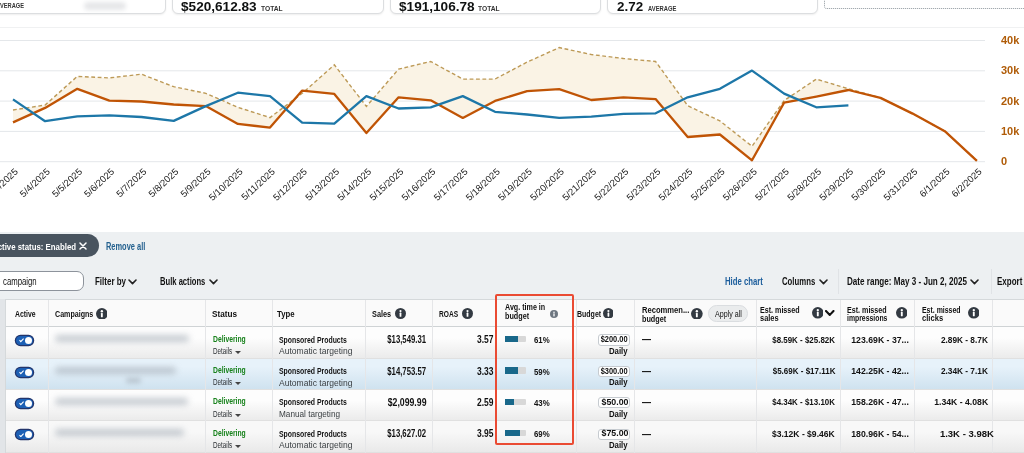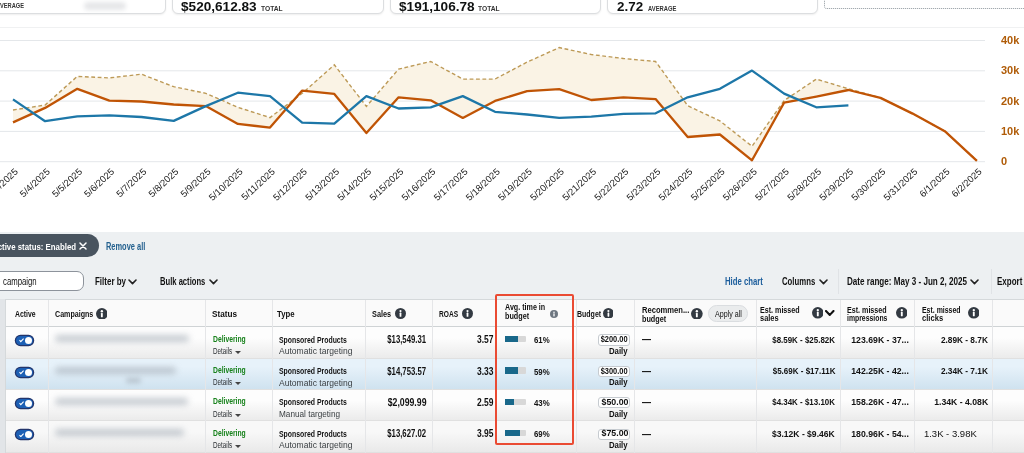--- a/index.html
+++ b/index.html
@@ -277,15 +277,15 @@
     <div style="position:absolute;left:505.3px;top:429.8px;width:21px;height:6.4px;background:#d8d8d8;border-radius:1px">
       <div style="width:14.5px;height:6.4px;background:#19688a"></div>
     </div>
     <div style="position:absolute;left:533.6px;top:429.3px;font-size:9.8px;line-height:9.8px;font-weight:bold;color:#111;white-space:nowrap;transform:scaleX(0.800);transform-origin:left top">69%</div>
     <div style="position:absolute;left:597.7px;top:428.5px;width:32.5px;height:11.2px;background:#fff;border:1px solid #c6cbd0;border-radius:3px"></div>
     <div style="position:absolute;right:396px;top:429.4px;font-size:9.3px;line-height:9.3px;font-weight:bold;color:#111;white-space:nowrap;transform:scaleX(0.947);transform-origin:right top">$75.00</div>
     <div style="position:absolute;right:396.20000000000005px;top:440.8px;font-size:8.6px;line-height:8.6px;font-weight:bold;color:#111;white-space:nowrap;transform:scaleX(0.906);transform-origin:right top">Daily</div>
     <div style="position:absolute;left:641.9px;top:429.5px;font-size:10px;line-height:10px;font-weight:bold;color:#111;white-space:nowrap;transform:scaleX(0.900);transform-origin:left top">—</div>
     <div style="position:absolute;right:189px;top:428.6px;font-size:9.5px;line-height:9.5px;font-weight:bold;color:#111;white-space:nowrap;transform:scaleX(0.901);transform-origin:right top">$3.12K - $9.46K</div>
     <div style="position:absolute;right:115.5px;top:428.6px;font-size:9.5px;line-height:9.5px;font-weight:bold;color:#111;white-space:nowrap;transform:scaleX(0.916);transform-origin:right top">180.96K - 54...</div>
-    <div style="position:absolute;right:47px;top:428.6px;font-size:9.5px;line-height:9.5px;font-weight:normal;color:#111;white-space:nowrap;transform:scaleX(1.002);transform-origin:right top">1.3K - 3.98K</div>
+    <div style="position:absolute;right:30px;top:428.6px;font-size:9.5px;line-height:9.5px;font-weight:bold;color:#111;white-space:nowrap;transform:scaleX(1.002);transform-origin:right top">1.3K - 3.98K</div>
 <div style="position:absolute;left:0;top:299px;width:5px;height:154px;background:#e2e5e8"></div>
 <div style="position:absolute;left:494.8px;top:294px;width:79.6px;height:150.8px;border:2.4px solid #ea4b33;border-radius:2px;z-index:5"></div>
 </div>
 </body></html>

